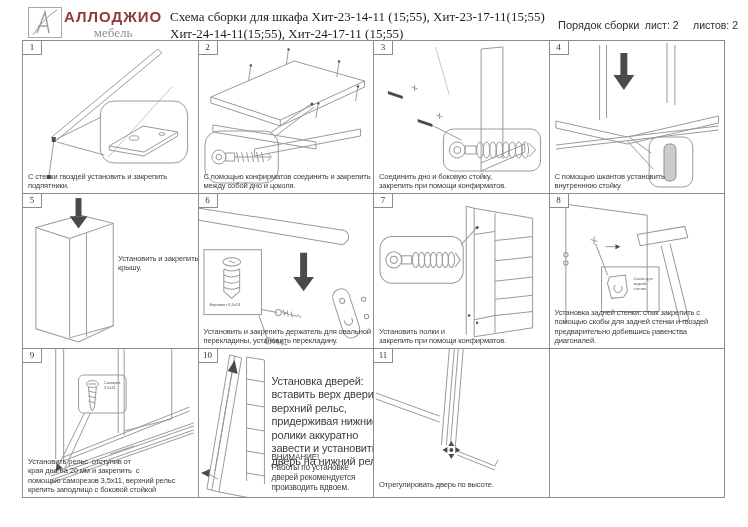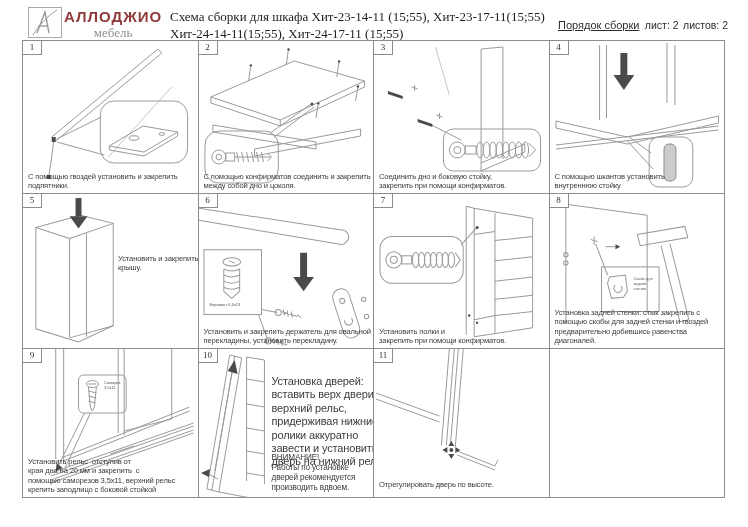--- a/index.html
+++ b/index.html
@@ -6,23 +6,23 @@
   .page{position:relative;width:748px;height:526px;background:#fff;overflow:hidden;
         font-family:"Liberation Sans",sans-serif;color:#3c3c3c;}
   
   .logo-box{position:absolute;left:28px;top:7px;width:32px;height:29px;border:1px solid #a9a9a9;background:#fff;}
   .logo-text{position:absolute;left:64px;top:9px;text-align:center;}
   .brand{font-size:15px;font-weight:bold;letter-spacing:1px;color:#8e3a38;line-height:1.1;}
   .brand-sub{font-size:13px;color:#8f8f8f;line-height:1.1;font-family:Liberation Serif, serif;}
   .sheet-title{position:absolute;left:170px;top:9px;width:392px;
                font-family:"Liberation Serif",serif;font-size:13px;color:#1e1e1e;line-height:1.3;}
   .order-info{position:absolute;left:558px;top:15px;white-space:nowrap;color:#2e2e2e;}
-  .order-info .t1{font-size:11px;text-decoration:underline;}
+  .order-info .t1{font-size:11px;}
   .order-info .t2{font-size:10.5px;margin-left:1px;}
-  .order-info .t3{font-size:10.5px;}
+  .order-info .t3{font-size:10.5px;margin-left:10px;}
   
   .grid{position:absolute;left:22px;top:40px;width:702px;height:457px;
         display:grid;grid-template-columns:repeat(4,1fr);grid-template-rows:153px 155px 149px;
         border-top:1px solid #8c8c8c;border-left:1px solid #8c8c8c;}
   .cell{position:relative;border-right:1px solid #8c8c8c;border-bottom:1px solid #8c8c8c;overflow:hidden;background:#fff;}
   .num{position:absolute;left:0;top:0;min-width:14px;height:13px;padding:0 2px;z-index:3;
        border-right:1px solid #8c8c8c;border-bottom:1px solid #8c8c8c;background:#fff;
        font-family:"Liberation Serif",serif;font-size:9px;color:#333;text-align:center;line-height:13px;}
   .art{position:absolute;left:0;top:0;width:100%;height:100%;}
   .art *{stroke:#999;fill:none;stroke-width:1;}
@@ -81,21 +81,21 @@
         <line x1="31" y1="101" x2="26" y2="136"></line>
         <rect x="24" y="134" width="4" height="4" class="fill"></rect>
         <line x1="34" y1="98" x2="79" y2="76"></line>
         <line x1="34" y1="101" x2="82" y2="114"></line>
         <rect x="78" y="60" width="88" height="62" rx="14"></rect>
         <path d="M87,105 L121,85 L156,91 L122,111 Z"></path>
         <path d="M87,105 L87,109 L122,115 L156,95 L156,91"></path>
         <ellipse cx="112" cy="97" rx="5" ry="2.2"></ellipse>
         <ellipse cx="140" cy="93" rx="3" ry="1.4"></ellipse>
       </svg>
-      <div class="caption">С помощью гвоздей установить и закрепить
+      <div class="caption">С стенки гвоздей установить и закрепить
 подпятники.</div>
     </section>
 
     <section class="cell c2">
       <div class="num">2</div>
       <svg class="art" viewBox="0 0 176 152" preserveAspectRatio="none">
         <path d="M12,56 L96,20 L167,40 L82,79 Z"></path>
         <path d="M12,56 L12,62 L82,85 L82,79 M167,40 L167,46 L82,85"></path>
         <line x1="52" y1="26" x2="50" y2="40"></line>
           <circle cx="52.3" cy="24.5" r="1.2" class="fill"></circle>

